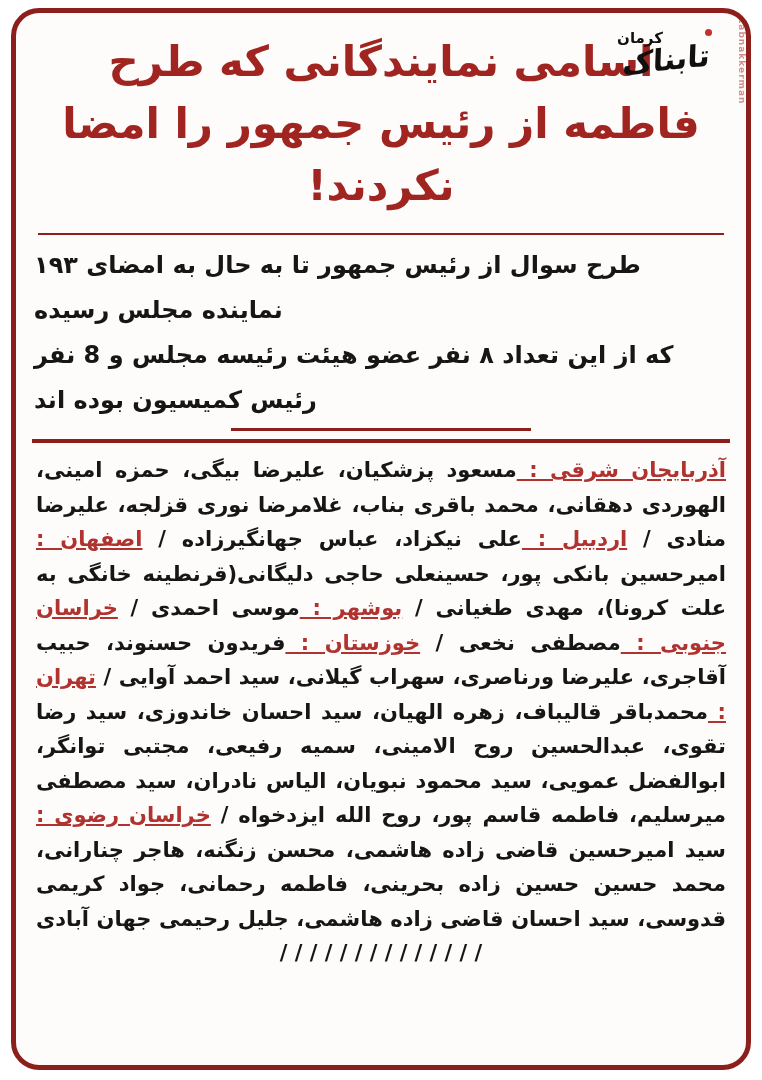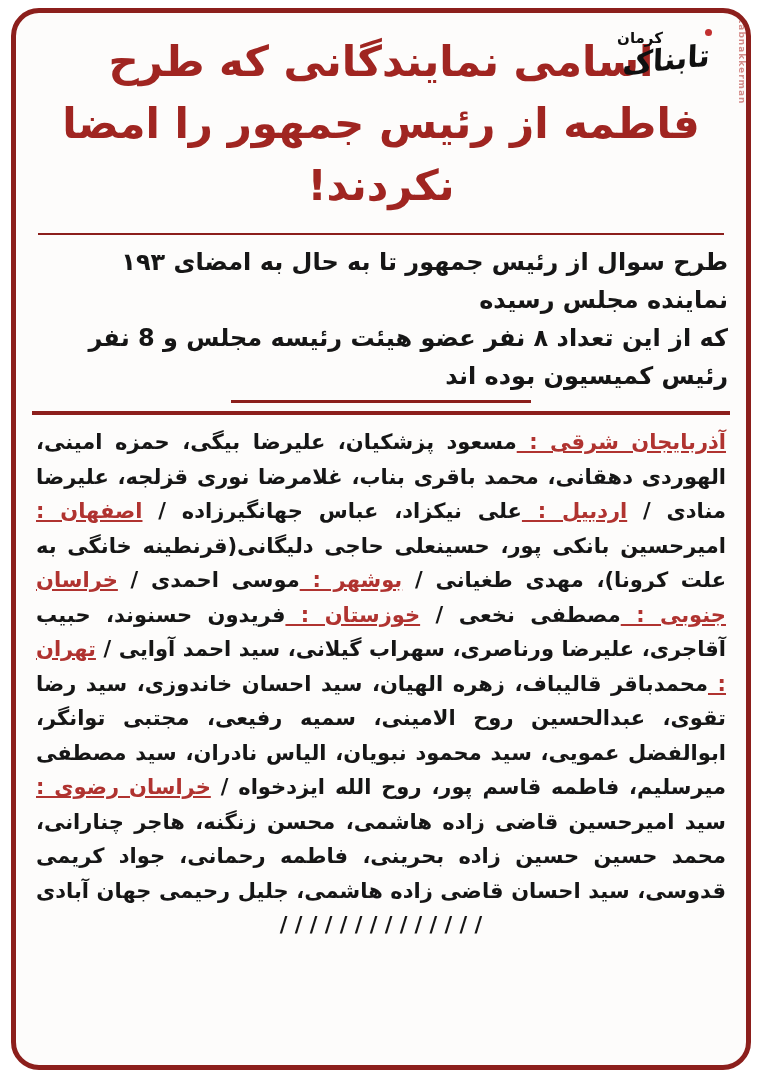--- a/index.html
+++ b/index.html
@@ -78,24 +78,24 @@
     font-size:42px;
     line-height:62px;
     font-weight:bold;
     letter-spacing:-1px;
   }
   .title span{display:block;}
   .divider{background:var(--border);}
   .divider.title-div{height:2px;margin:16px 22px 0;}
   .intro{
     margin:8px 18px 0;
-    text-align:right;
+    text-align:left;
     color:var(--ink);
     font-size:24px;
-    line-height:38px;
+    line-height:45px;
     font-weight:bold;
   }
   .intro span{display:block;}
   .divider.short-div{width:300px;height:3px;margin:5px auto 0;}
   .divider.list-div{height:4px;margin:8px 16px 0;}
   .list{
     margin:10px 20px 0;
     color:var(--ink);
     font-size:21px;
     line-height:34.5px;

